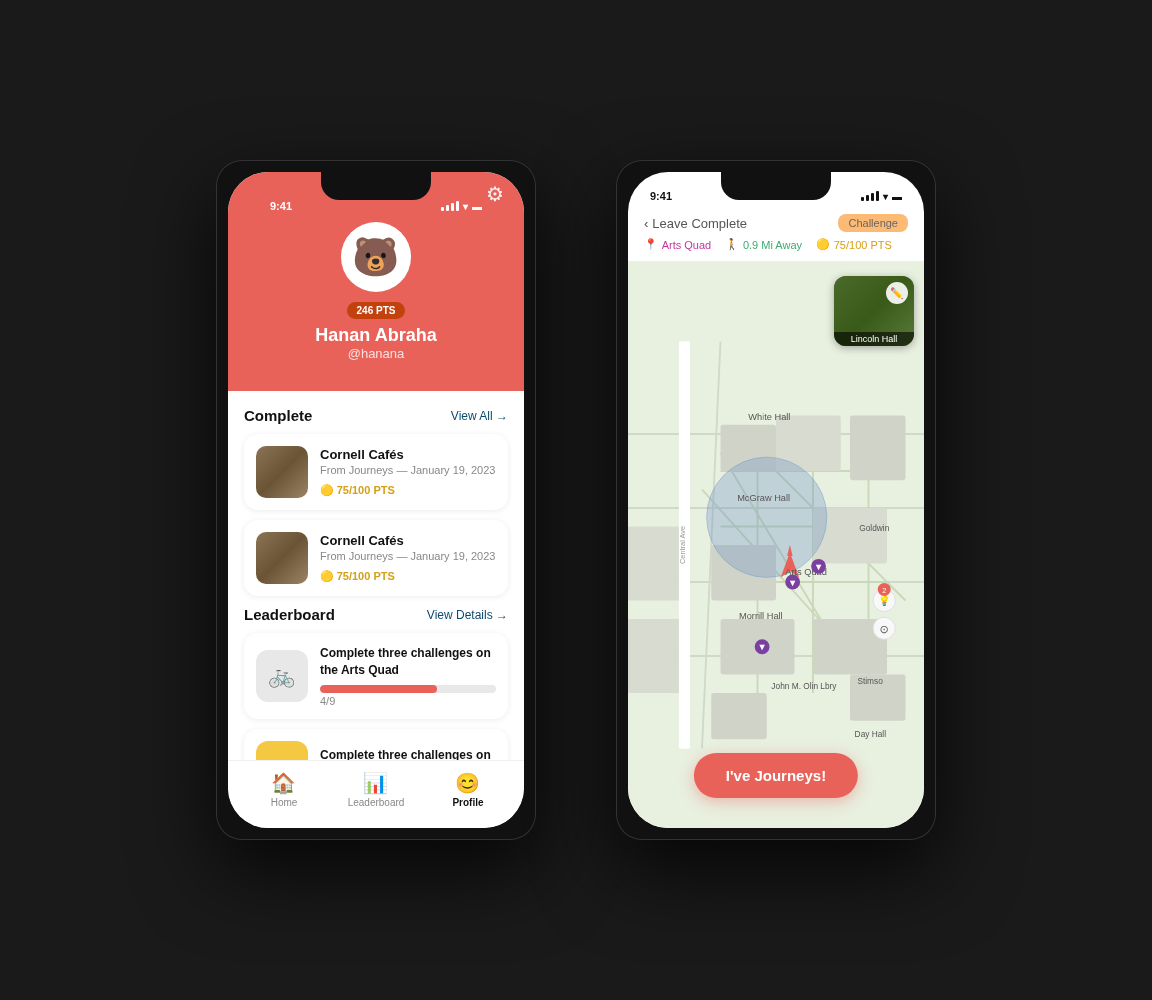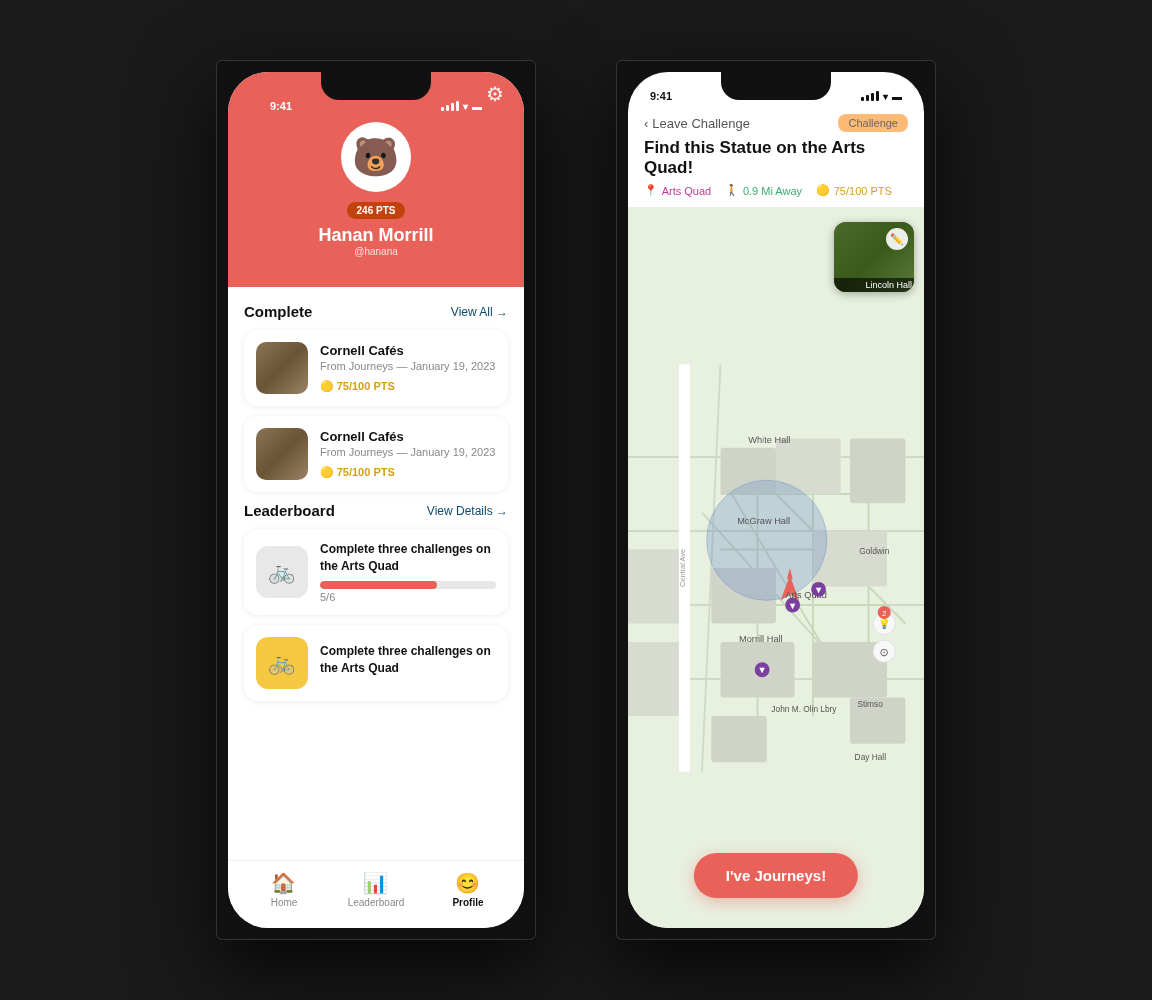--- a/index.html
+++ b/index.html
@@ -15,23 +15,23 @@
     .phones-container {
       display: flex;
       gap: 80px;
       align-items: center;
       padding: 40px;
     }
 
     
     .phone {
       width: 320px;
-      height: 880px;
+      height: 680px;
       background: #111;
-      border-radius: 6px;
+      border-radius: 26px;
       padding: 12px;
       box-shadow: 0 30px 80px rgba(0,0,0,0.8), inset 0 0 0 1px #333;
       position: relative;
     }
     .phone-inner {
       width: 100%;
       height: 100%;
       background: #fff;
       border-radius: 40px;
       overflow: hidden;
@@ -116,21 +116,21 @@
       display: inline-block;
       margin-bottom: 6px;
     }
     .profile-name {
       color: #fff;
       font-size: 18px;
       font-weight: 700;
     }
     .profile-handle {
       color: rgba(255,255,255,0.8);
-      font-size: 10px;
+      font-size: 13px;
     }
 
     
     .profile-body {
       padding: 16px;
       overflow-y: auto;
       height: calc(100% - 200px);
     }
     .section-header {
       display: flex;
@@ -392,21 +392,21 @@
           </div>
         </div>
 
         <div class="gear-icon">⚙</div>
 
         <div class="avatar-container">
           <span class="avatar-bear">🐻</span>
         </div>
 
         <div class="points-badge">246 PTS</div>
-        <div class="profile-name">Hanan Morrill</div>
+        <div class="profile-name">Hanan Abraha</div>
         <div class="profile-handle">@hanana</div>
       </div>
 
       <div class="profile-body">
 
         <div class="section-header">
           <span class="section-title">Complete</span>
           <span class="view-all-link">View All →</span>
         </div>
 
@@ -443,21 +443,21 @@
           <span class="view-all-link">View Details →</span>
         </div>
 
         <div class="achievement-card">
           <div class="achievement-icon grey">🚲</div>
           <div class="achievement-info">
             <div class="achievement-title">Complete three challenges on the Arts Quad</div>
             <div class="progress-bar-bg">
               <div class="progress-bar-fill" style="width: 66.6%"></div>
             </div>
-            <div class="progress-label">5/6</div>
+            <div class="progress-label">4/9</div>
           </div>
         </div>
 
         <div class="achievement-card">
           <div class="achievement-icon yellow">🚲</div>
           <div class="achievement-info">
             <div class="achievement-title">Complete three challenges on the Arts Quad</div>
           </div>
         </div>
 
@@ -498,25 +498,24 @@
             </div>
             <span style="font-size:10px;">▾</span>
             <span style="font-size:10px;">▬</span>
           </div>
         </div>
 
         <div class="challenge-header">
           <div class="back-row">
             <div class="back-btn">
               <span>‹</span>
-              <span>Leave Challenge</span>
+              <span>Leave Complete</span>
             </div>
             <span class="challenge-tag">Challenge</span>
           </div>
-          <div class="challenge-title">Find this Statue on the Arts Quad!</div>
           <div class="challenge-meta">
             <div class="meta-item meta-location">
               <span>📍</span>
               <span>Arts Quad</span>
             </div>
             <div class="meta-item meta-distance">
               <span>🚶</span>
               <span>0.9 Mi Away</span>
             </div>
             <div class="meta-item meta-pts">
@@ -591,21 +590,21 @@
             <circle cx="277" cy="268" r="7" fill="#E8625A"></circle>
             <text x="277" y="272" font-size="8" text-anchor="middle" fill="#fff">2</text>
 
             <circle cx="277" cy="310" r="12" fill="#f8f8f8" stroke="#ddd" stroke-width="1"></circle>
             <text x="277" y="315" font-size="12" text-anchor="middle" fill="#555">⊙</text>
           </svg>
 
           
           <div class="map-thumbnail">
             <div style="width:100%;height:100%;background:linear-gradient(135deg,#4a6a2a,#3a5a1a,#5a7a3a);position:relative;">
-              <div style="position:absolute;bottom:0;left:0;right:0;background:rgba(0,0,0,0.6);color:#fff;font-size:9px;text-align:right;padding:2px;">Lincoln Hall</div>
+              <div style="position:absolute;bottom:0;left:0;right:0;background:rgba(0,0,0,0.6);color:#fff;font-size:9px;text-align:center;padding:2px;">Lincoln Hall</div>
               <div class="edit-overlay">✏️</div>
             </div>
           </div>
 
           
           <div class="arrived-btn">I've Journeys!</div>
         </div>
 
       </div>
     </div>

